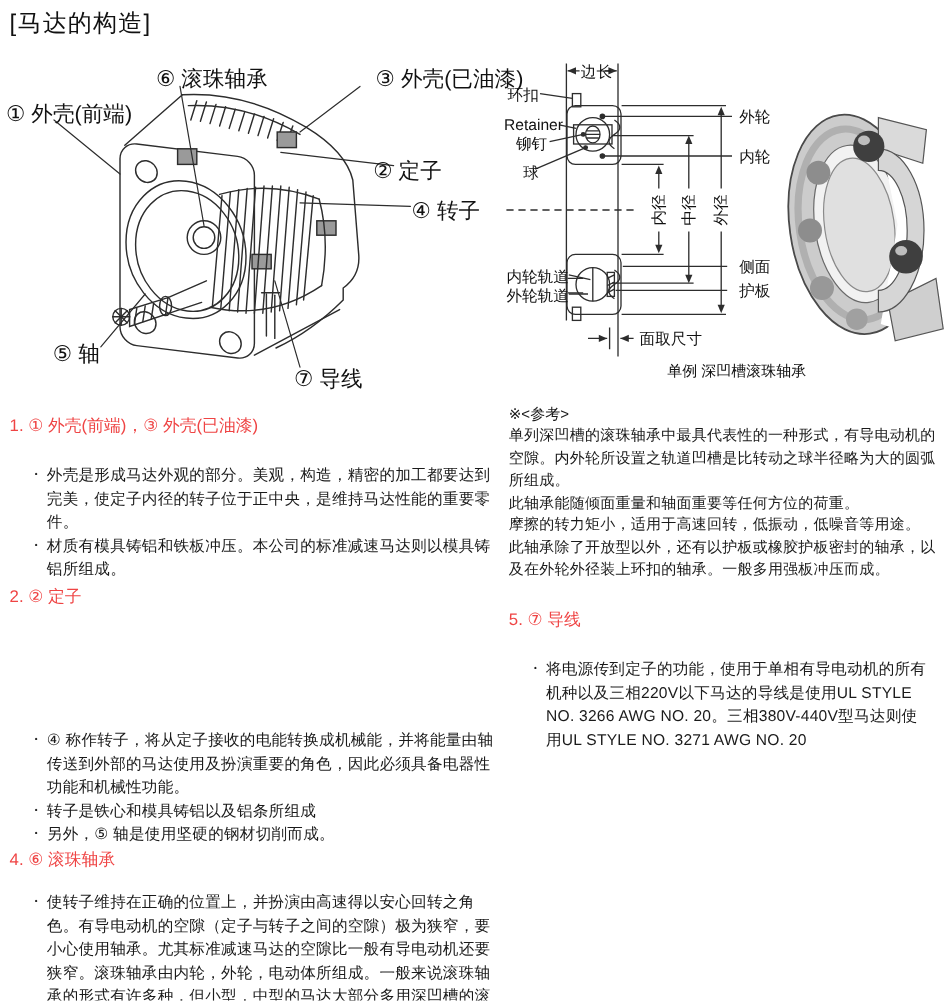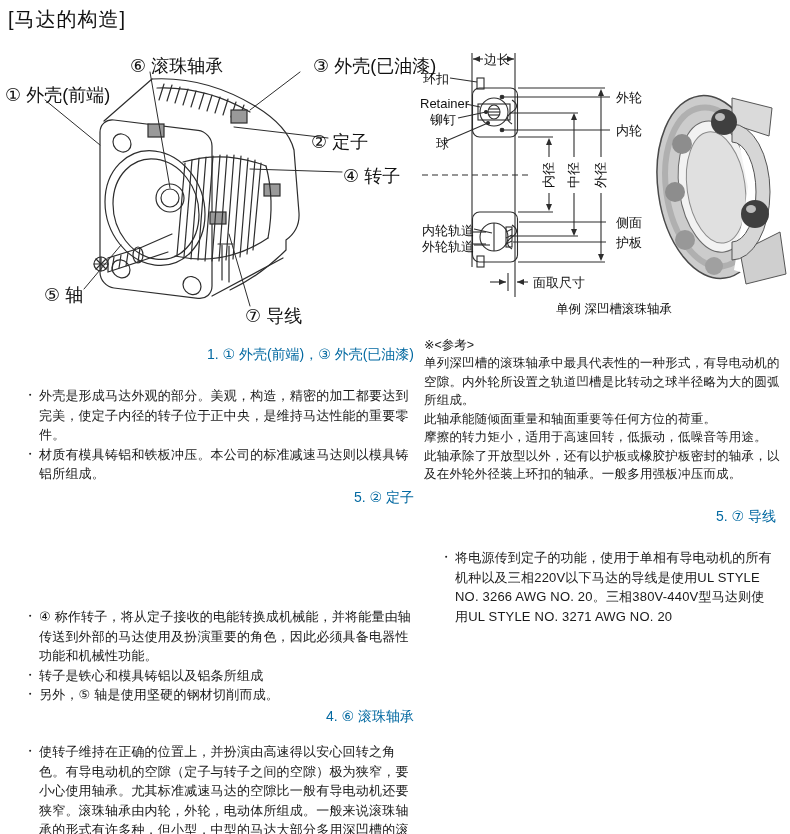--- a/index.html
+++ b/index.html
@@ -19,21 +19,21 @@
   .dlabel { position:absolute; font-size:18px; color:#111; white-space:nowrap;text-align:center; }
   
   .bearing-cross { position:absolute; left:420px; top:45px; width:255px; height:278px; }
   .bearing-cross text { font-family:"Liberation Sans","DejaVu Sans",sans-serif; font-size:13px; fill:#111; }
   .bearing-caption { position:absolute; left:556px; top:301px; font-size:12.5px; color:#111; white-space:nowrap; }
   
   .bearing-photo { position:absolute; left:652px; top:82px; width:138px; height:218px; }
   
   .section { position:absolute; left:8px; width:406px; }
   .section.right-col { left:424px; width:362px; }
-  .sec-head { font-size:14px; line-height:20px; color:#0369a1;text-align:right; }
+  .sec-head { font-size:14px; line-height:20px; color:#ef4444; }
   .sec-body { list-style:none; margin-top:22px; padding-left:18px; }
   .sec-body li { position:relative; font-size:13px; line-height:19.5px; padding-left:13px; letter-spacing:0.2px; }
   .sec-body li::before { content:"\30FB"; position:absolute; left:-2px; top:0; font-size:12px; }
   .sec-body.gap-lg { margin-top:16px; }
   .ref-title { font-size:12.5px; line-height:18px; }
   .ref-par { font-size:12.5px; line-height:18.5px; letter-spacing:0.2px; }
 </style>
 </head>
 <body>
 
@@ -254,21 +254,21 @@
 
   <div class="section" style="top:344px">
     <div class="sec-head">1. ① 外壳(前端)，③ 外壳(已油漆)</div>
     <ul class="sec-body">
       <li>外壳是形成马达外观的部分。美观，构造，精密的加工都要达到完美，使定子内径的转子位于正中央，是维持马达性能的重要零件。</li>
       <li>材质有模具铸铝和铁板冲压。本公司的标准减速马达则以模具铸铝所组成。</li>
     </ul>
   </div>
 
   <div class="section" style="top:487px">
-    <div class="sec-head">5. ② 定子</div>
+    <div class="sec-head">2. ② 定子</div>
   </div>
 
   <div class="section" style="top:585px">
     <ul class="sec-body">
       <li>④ 称作转子，将从定子接收的电能转换成机械能，并将能量由轴传送到外部的马达使用及扮演重要的角色，因此必须具备电器性功能和机械性功能。</li>
       <li>转子是铁心和模具铸铝以及铝条所组成</li>
       <li>另外，⑤ 轴是使用坚硬的钢材切削而成。</li>
     </ul>
   </div>
 

